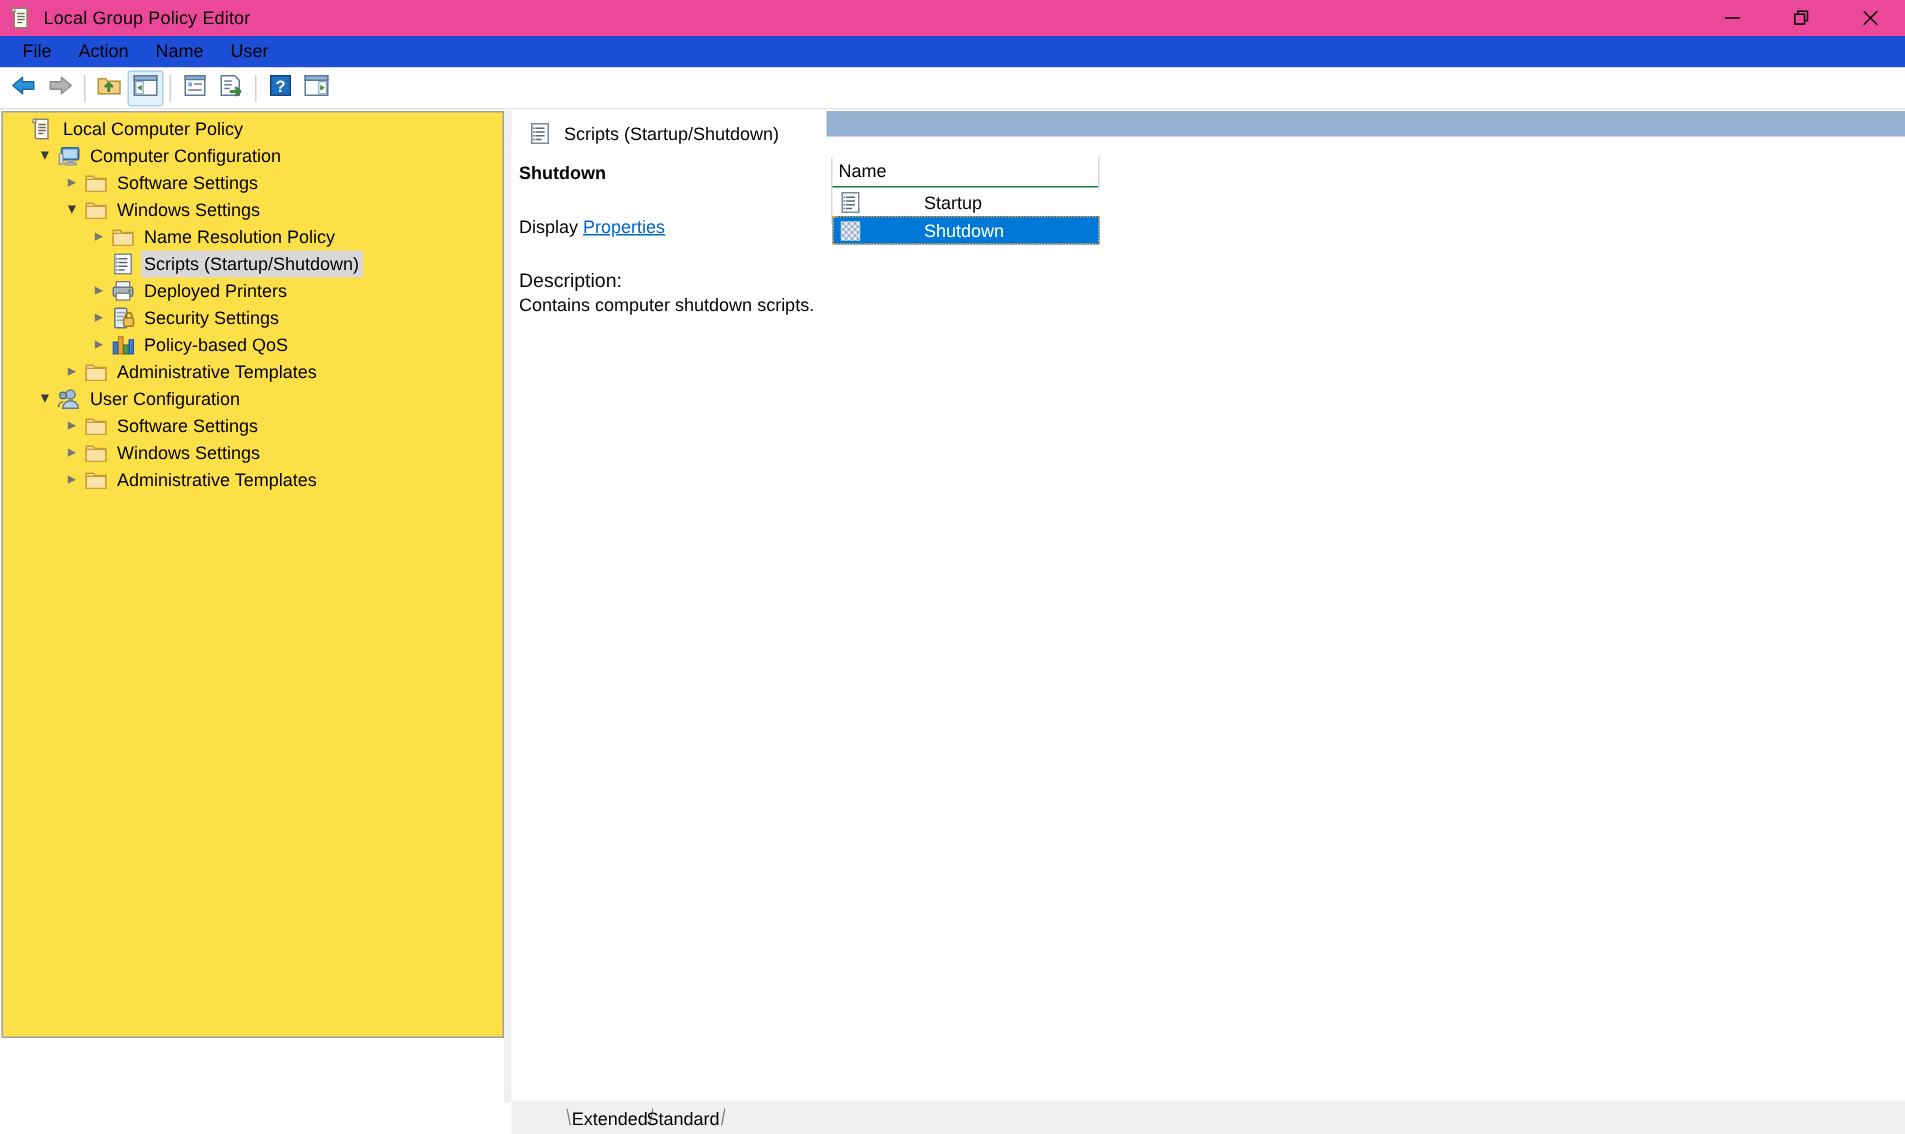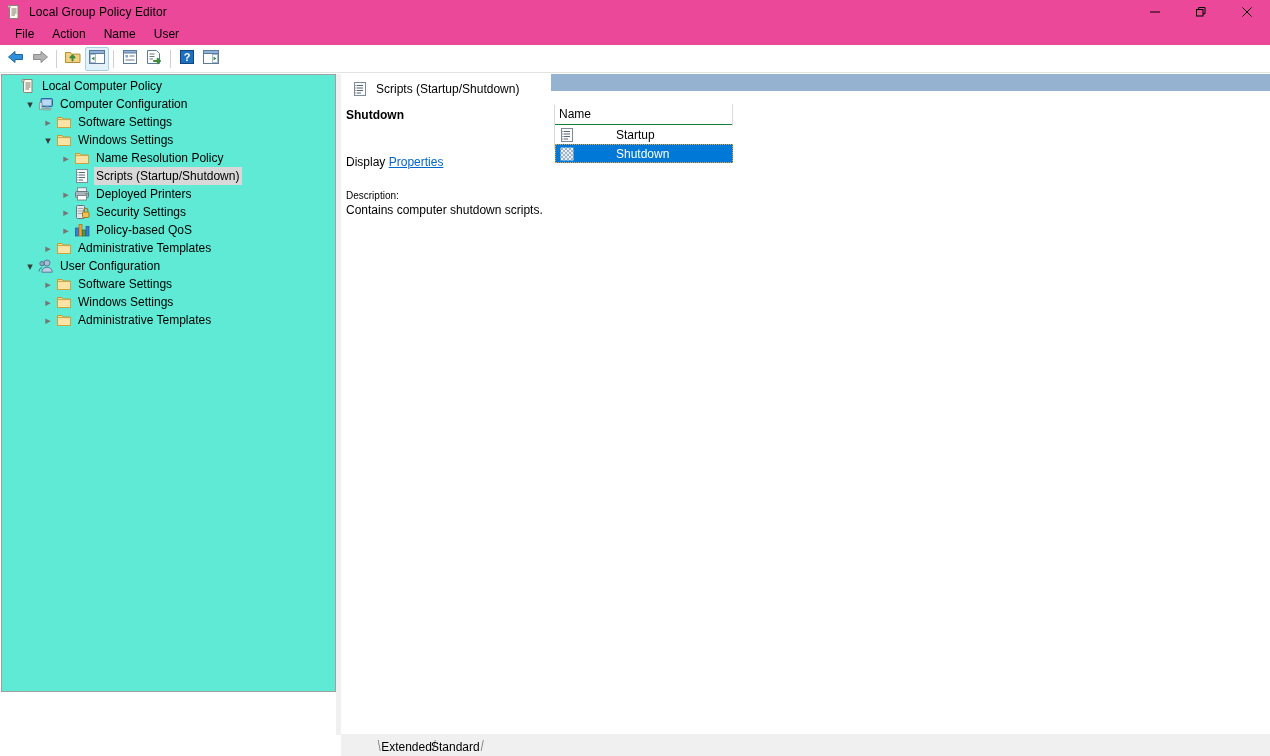--- a/index.html
+++ b/index.html
@@ -51,21 +51,21 @@
     align-items: center;
     justify-content: center;
     background: transparent;
   }
 
   
   #menubar {
     position: absolute;
     left: 0; top: 24px;
     width: 1270px; height: 21px;
-    background: #ec4899;
+    background: #1d4ed8;
     display: flex;
     align-items: center;
     padding-left: 6px;
     box-sizing: border-box;
   }
   .menu-item {
     font-size: 12px;
     color: #000;
     padding: 2px 9px 3px 9px;
     line-height: 14px;
@@ -100,21 +100,21 @@
     width: 1px; height: 18px;
     background: #d0d0d0;
     margin: 0 4px;
   }
 
   
   #left-pane {
     position: absolute;
     left: 1px; top: 74px;
     width: 335px; height: 618px;
-    background: #5eead4;
+    background: #fde047;
     border: 1px solid #a0a0a0;
     box-sizing: border-box;
     overflow: hidden;
   }
   #tree {
     padding-top: 2px;
   }
   .tree-row {
     height: 18px;
     display: flex;
@@ -202,32 +202,32 @@
     left: 5px; top: 0;
     width: 206px;
   }
   #ext-col .ext-title {
     font-size: 12px;
     font-weight: bold;
     color: #000;
     margin-top: 5px;
   }
   #ext-col .ext-display {
-    margin-top: 33px;
+    margin-top: 22px;
     font-size: 12px;
     color: #000;
     white-space: nowrap;
   }
   #ext-col .ext-link {
     color: #0066cc;
     text-decoration: underline;
   }
   #ext-col .ext-desc-label {
     margin-top: 21px;
-    font-size: 10px;
+    font-size: 13px;
     color: #000;
   }
   #ext-col .ext-desc-text {
     margin-top: 2px;
     font-size: 12px;
     color: #000;
   }
 
   
   #col-sep {

